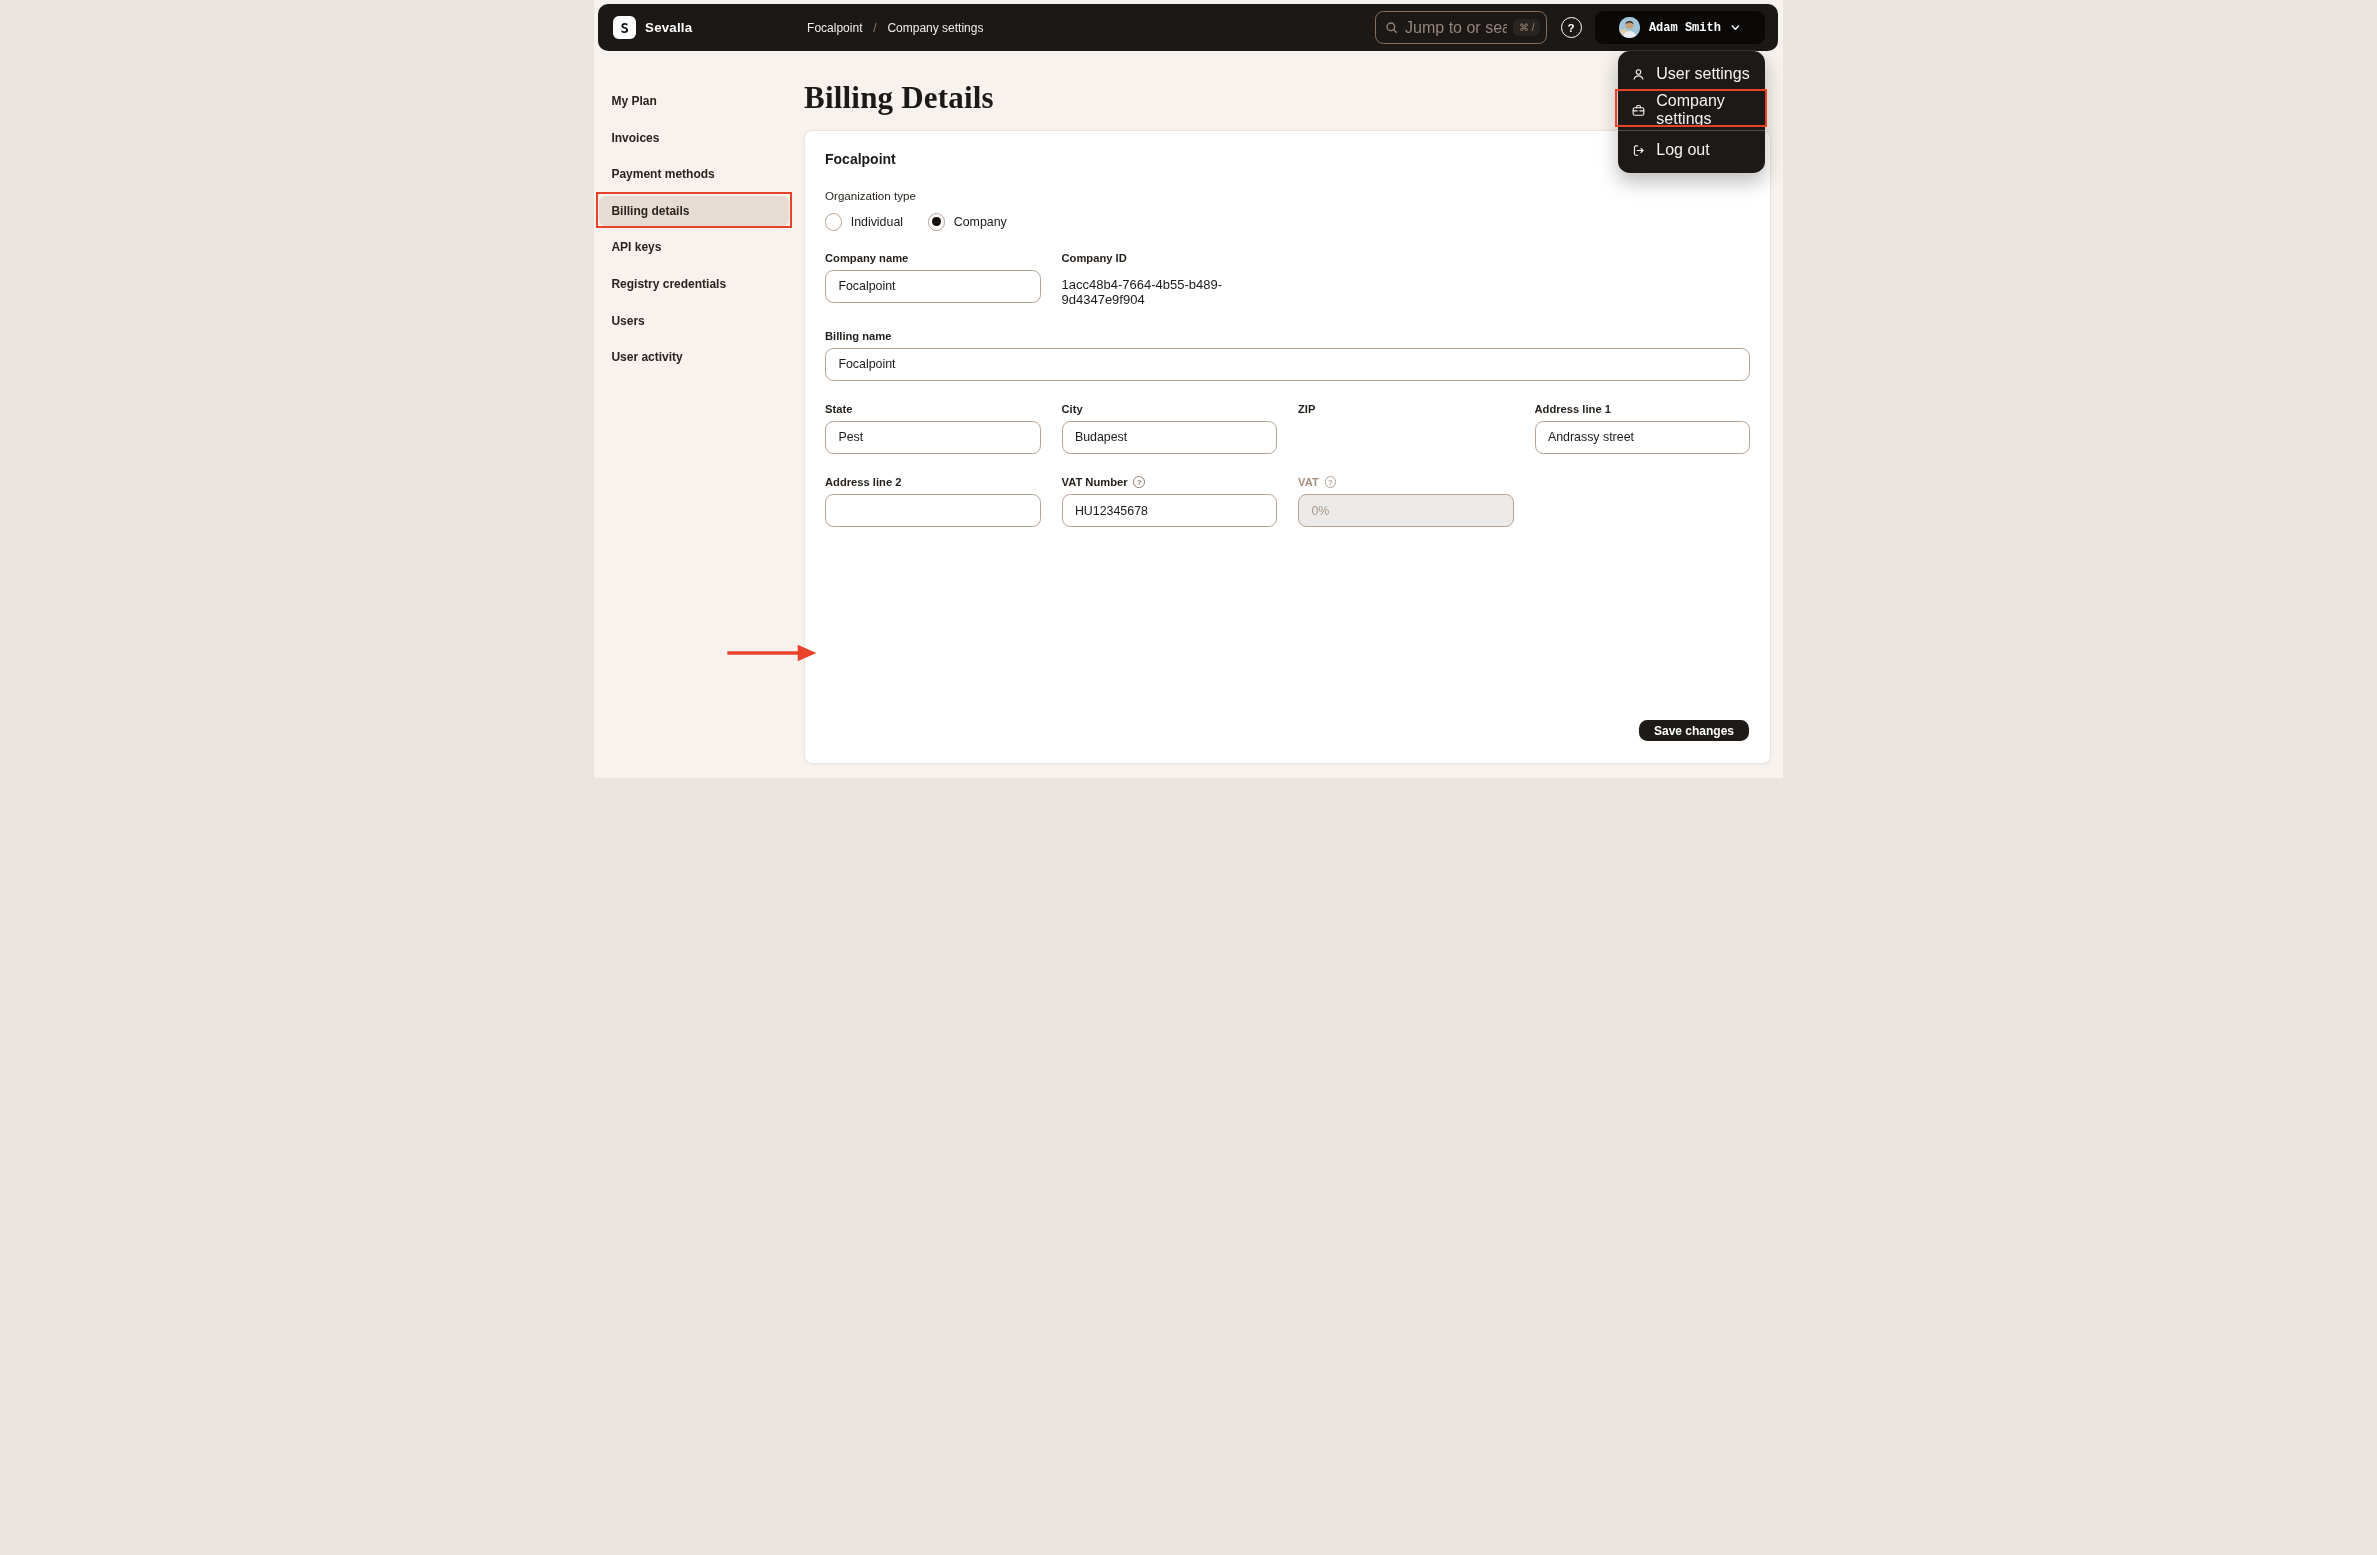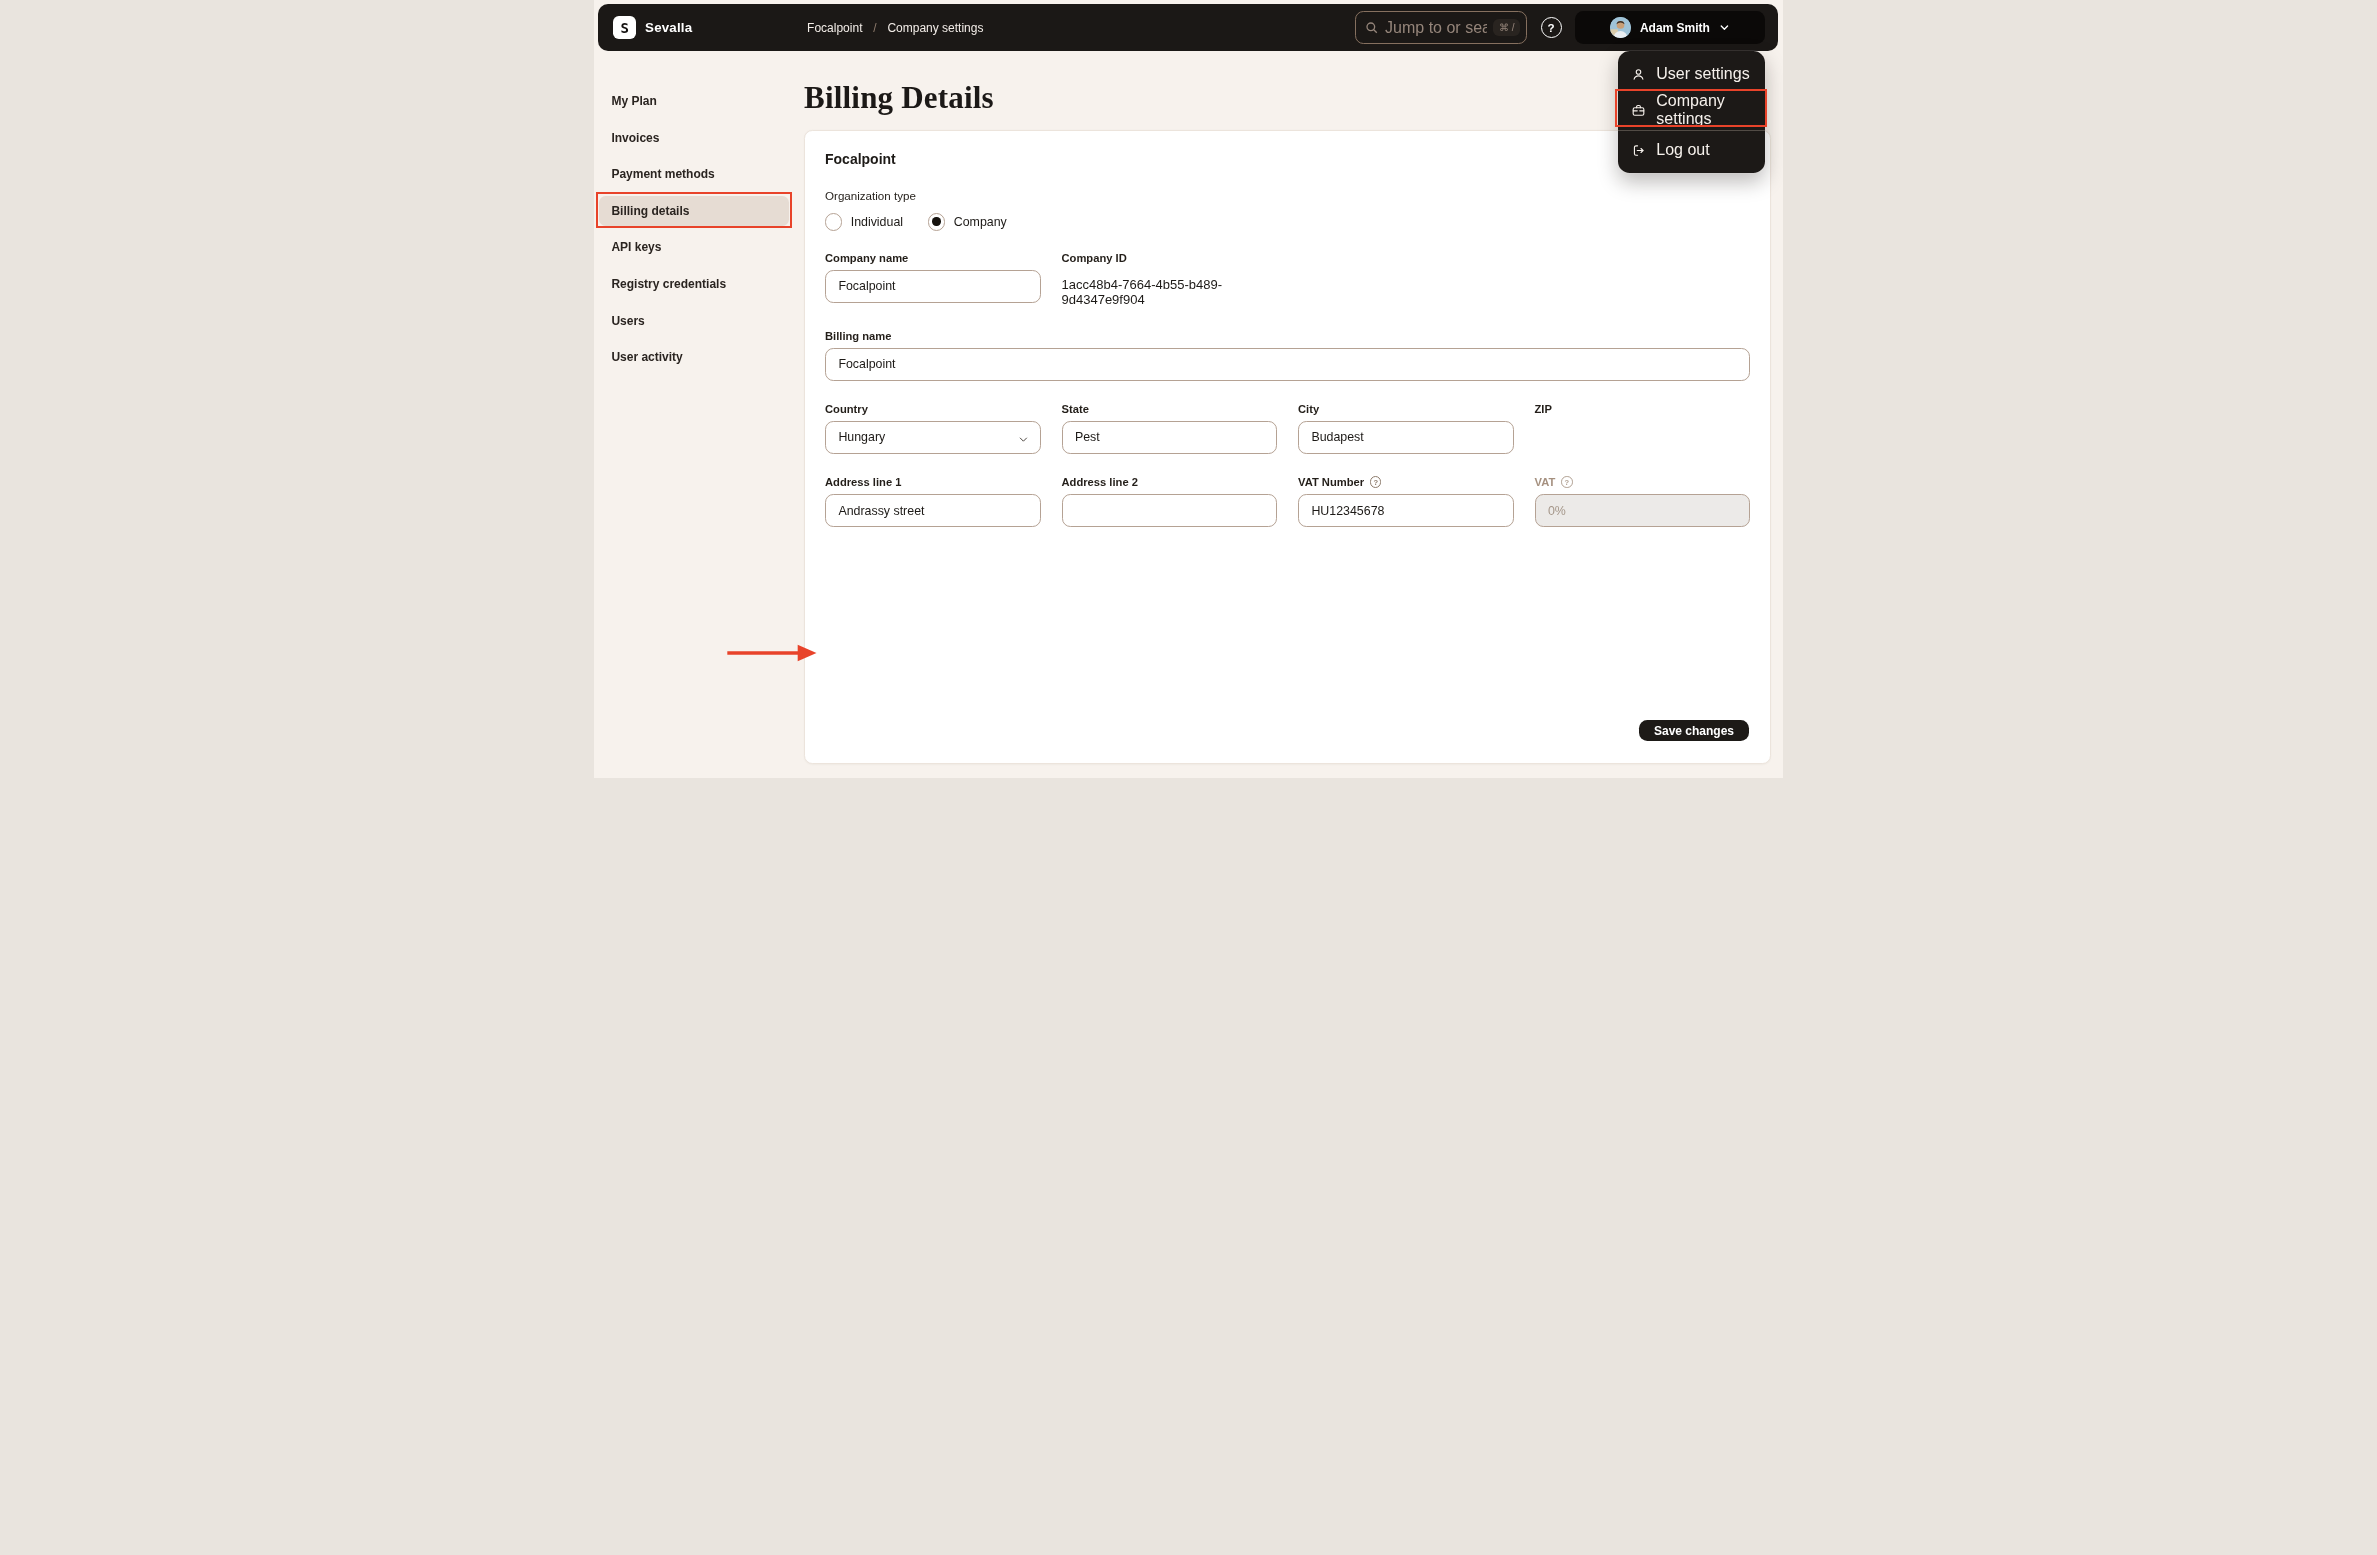--- a/index.html
+++ b/index.html
@@ -17,22 +17,22 @@
   .breadcrumb { position:absolute; left:209px; top:0; height:47px; display:flex; align-items:center; gap:10.8px; font-size:12px; }
   .crumb { color:#f3ede8; font-weight:500; text-decoration:none; cursor:pointer; }
   .crumb-sep { color:#8d7a6c; }
   .topbar-right { margin-left:auto; display:flex; align-items:center; gap:13.3px; }
   .search { width:172px; height:33px; border:0.8px solid #86705f; border-radius:8.3px; display:flex; align-items:center;
             gap:6.6px; padding:0 5.8px 0 9px; cursor:text; }
   .search .ph { color:#95857a; font-size:16px; flex:1; white-space:nowrap; overflow:hidden; }
   .kbd { background:#292420; color:#95857a; border-radius:5.8px; font-size:10px; padding:3.3px 5.8px; white-space:nowrap; }
   .help-btn { width:21px; height:21px; border:1.7px solid #ffffff; border-radius:50%; color:#ffffff;
               display:flex; align-items:center; justify-content:center; font-size:11.6px; font-weight:700; cursor:pointer; }
-  .usermenu { width:190px; height:33px; background:#0b0908; border-radius:8.3px; display:flex; align-items:center;
-              justify-content:center; gap:9px; cursor:pointer; padding:0 8.3px; }
+  .usermenu { width:170px; height:33px; background:#0b0908; border-radius:8.3px; display:flex; align-items:center;
+              justify-content:center; gap:9px; cursor:pointer; padding:0 8.3px;font-family:Liberation Mono, monospace; }
   .avatar { width:21px; height:21px; border-radius:50%; overflow:hidden; flex:0 0 auto; background:#9fc3d8; }
   .username { color:#ffffff; font-size:12px; font-weight:600; }
   .icon { display:inline-flex; }
 
   
   .dropdown { position:absolute; left:1024px; top:51px; width:147px; background:#1c1917; border-radius:11.6px;
               padding:5px 0; z-index:20; box-shadow:0 8.3px 20px rgba(20,15,10,.28); outline:0.8px solid rgba(247,242,237,.12); }
   .menu-item { height:36px; display:flex; align-items:center; gap:10px; padding:0 13.3px; color:#f6f1ec;
                font-size:16px; cursor:pointer; }
   .menu-item .icon { color:#f6f1ec; }
@@ -204,31 +204,20 @@
         <div class="flabel">Company ID</div>
         <div class="static-value">1acc48b4-7664-4b55-b489-9d4347e9f904</div>
       </div>
 
       <div class="field full">
         <div class="flabel">Billing name</div>
         <input class="tinput" type="text" value="Focalpoint" style="">
       </div>
 
       <div class="field">
-        <div class="flabel">Country</div>
-        <div class="select-wrap">
-          <input class="tinput" type="text" readonly="" value="Hungary" style="">
-          <span class="chev">
-            <svg width="10.8" height="10.8" viewBox="0 0 24 24" fill="none" stroke="#3a332c" stroke-width="2" stroke-linecap="round" stroke-linejoin="round">
-              <polyline points="5,9 12,16 19,9"></polyline>
-            </svg>
-          </span>
-        </div>
-      </div>
-      <div class="field">
         <div class="flabel">State</div>
         <input class="tinput" type="text" value="Pest" style="">
       </div>
 
       <div class="field">
         <div class="flabel">City</div>
         <input class="tinput" type="text" value="Budapest" style="">
       </div>
       <div class="field">
         <div class="flabel">ZIP</div>

